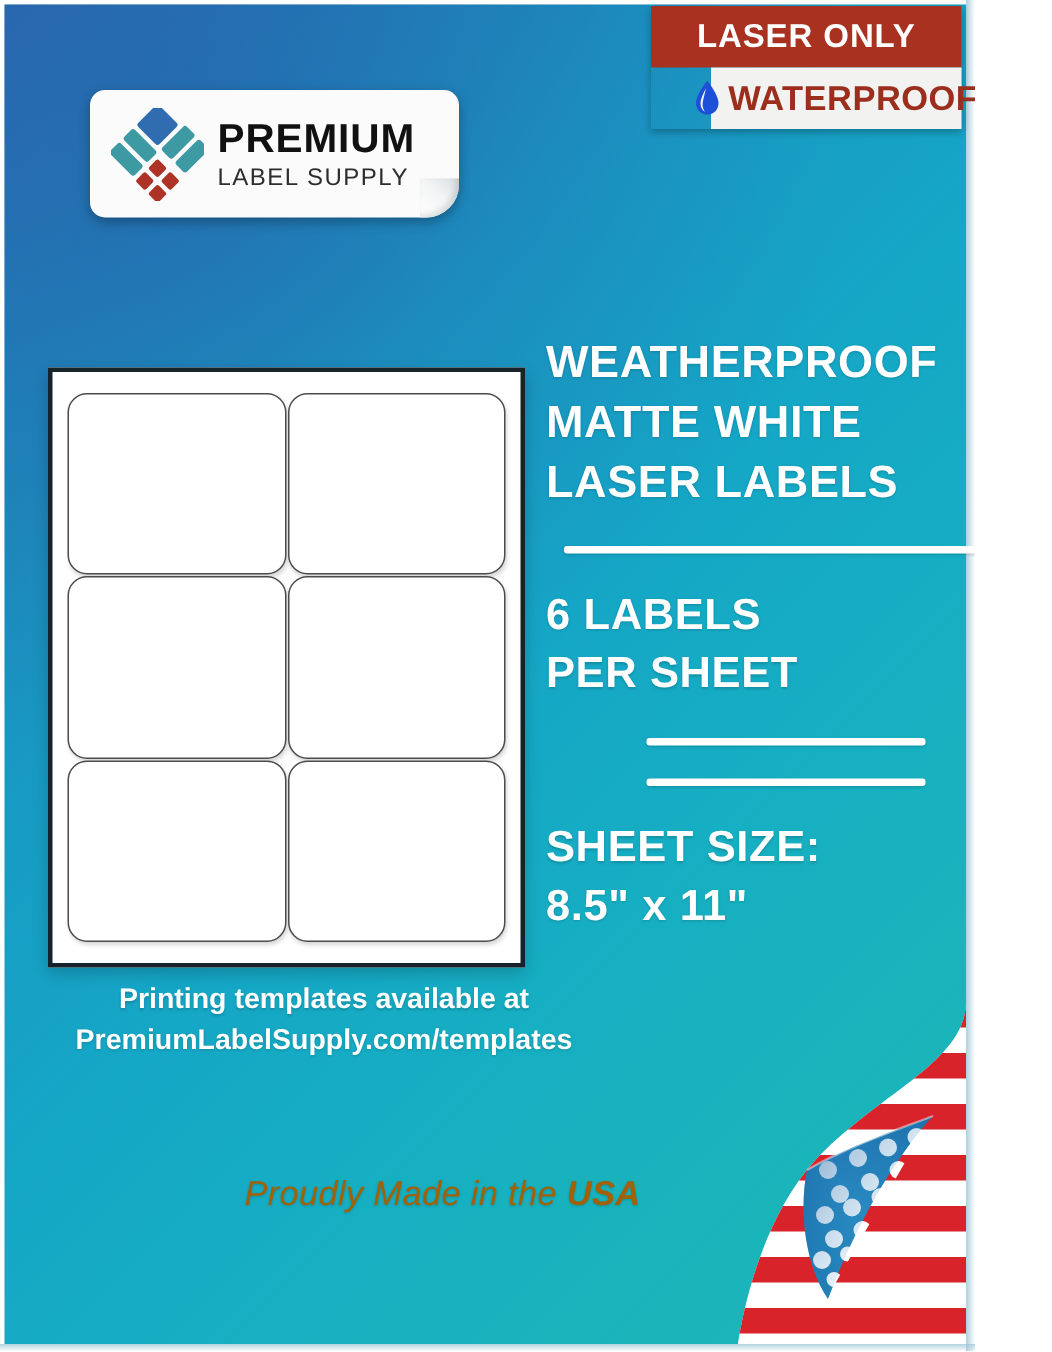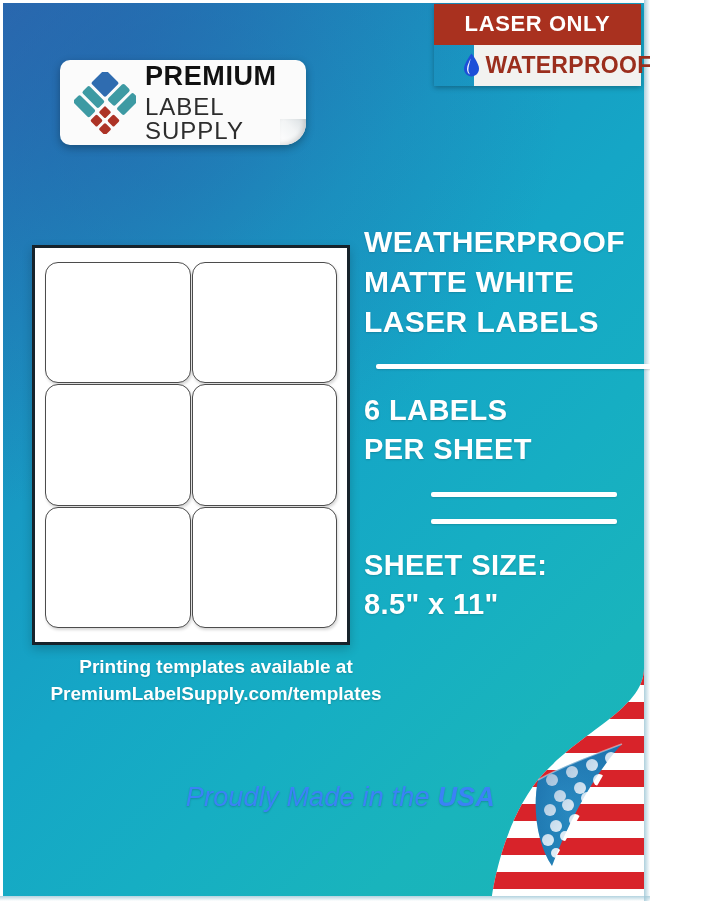--- a/index.html
+++ b/index.html
@@ -63,21 +63,21 @@
   }
   .logo-card:after{
     content:"";position:absolute;right:0;bottom:0;width:26px;height:26px;
     background:linear-gradient(225deg,#d7dde0 0%,#f2f4f5 45%,#ffffff 100%);
     border-radius:0 0 22px 0;
     box-shadow:-2px -2px 4px rgba(0,0,0,.12) inset;
   }
   .logo-mark{width:62px;height:62px;flex:0 0 auto;}
   .logo-words{margin-left:9px;line-height:1;}
   .logo-top{font-size:27px;font-weight:bold;letter-spacing:.6px;color:#111111;}
-  .logo-sub{font-size:24px;letter-spacing:1.0px;color:#2d2d2d;margin-top:5px;}
+  .logo-sub{font-size:16px;letter-spacing:1.0px;color:#2d2d2d;margin-top:5px;}
 
   
   .sheet{
     position:absolute;left:32px;top:245px;width:318px;height:400px;
     background:#ffffff;border:3px solid #17232b;
     box-sizing:border-box;padding:14px 10px;
     box-shadow:0 4px 10px rgba(0,0,0,.20);
     z-index:5;
   }
   .sheet-grid{
@@ -106,22 +106,22 @@
   }
   .h1{font-size:30px;font-weight:bold;letter-spacing:.4px;line-height:1.33;}
   .rule{height:5px;background:#ffffff;border-radius:2px;margin:22px auto;
     box-shadow:0 1px 2px rgba(0,0,0,.15);}
   .rule.wide{width:297px;}
   .rule.narrow{width:186px;}
   .h2{font-size:29px;font-weight:bold;letter-spacing:.4px;line-height:1.36;}
 
   
   .usa{
-    position:absolute;left:95px;top:782px;width:400px;text-align:right;
-    color:#3b82f6;font-size:27px;font-style:italic;letter-spacing:.2px;
+    position:absolute;left:95px;top:782px;width:400px;text-align:center;
+    color:#a16207;font-size:23px;font-style:italic;letter-spacing:.2px;
     text-shadow:0 1px 2px rgba(0,0,0,.18);
     z-index:7;
   }
   .usa b{font-style:italic;font-weight:bold;}
 
   
   .flagwrap{position:absolute;right:6px;bottom:5px;width:152px;height:228px;z-index:7;}
 </style>
 </head>
 <body>

